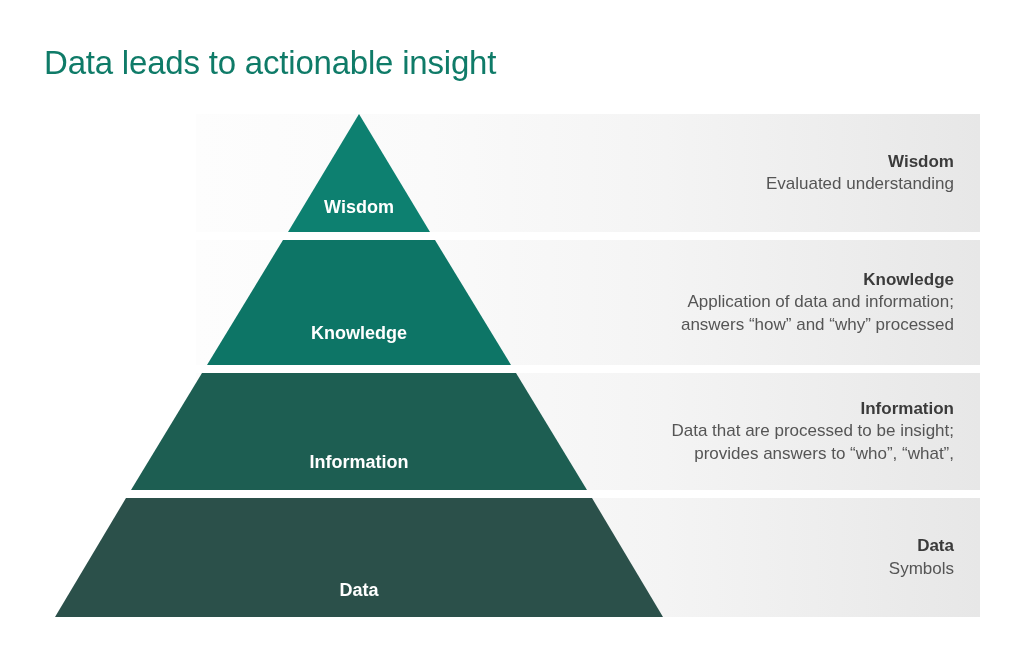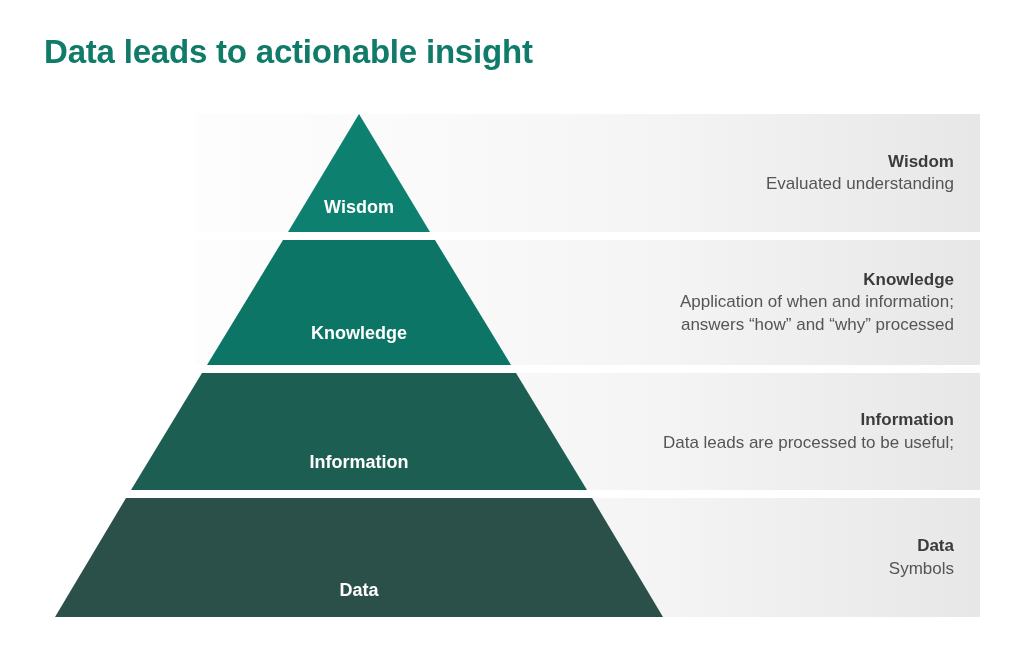--- a/index.html
+++ b/index.html
@@ -17,23 +17,23 @@
     width: 1024px;
     height: 659px;
     background: #ffffff;
     overflow: hidden;
   }
 
   
   #slide-title {
     position: absolute;
     left: 44px;
-    top: 33px;
+    top: 44px;
     font-size: 33px;
-    font-weight: bold;
+    font-weight: normal;
     letter-spacing: -0.2px;
     color: #0f7b68;
     white-space: nowrap;
   }
 
   
   .panel {
     position: absolute;
     left: 196px;
     width: 784px;
@@ -94,27 +94,28 @@
 
   <div id="slide-title" style="color: rgb(15, 123, 104);">Data leads to actionable insight</div>
 
   <div class="panel" id="panel-wisdom">
     <div class="panel-heading">Wisdom</div>
     <div class="panel-body">Evaluated understanding</div>
   </div>
 
   <div class="panel" id="panel-knowledge">
     <div class="panel-heading">Knowledge</div>
-    <div class="panel-body">Application of when and information;</div>
+    <div class="panel-body">Application of data and information;</div>
     <div class="panel-body">answers “how” and “why” processed</div>
   </div>
 
   <div class="panel" id="panel-information">
     <div class="panel-heading">Information</div>
-    <div class="panel-body">Data leads are processed to be useful;</div>
+    <div class="panel-body">Data that are processed to be insight;</div>
+    <div class="panel-body">provides answers to “who”, “what”,</div>
   </div>
 
   <div class="panel" id="panel-data">
     <div class="panel-heading">Data</div>
     <div class="panel-body">Symbols</div>
   </div>
 
   <svg id="pyramid" viewBox="0 0 1024 659" width="1024" height="659">
 
     <polygon points="359,114 430,232 288,232" fill="#0d8070"></polygon>

